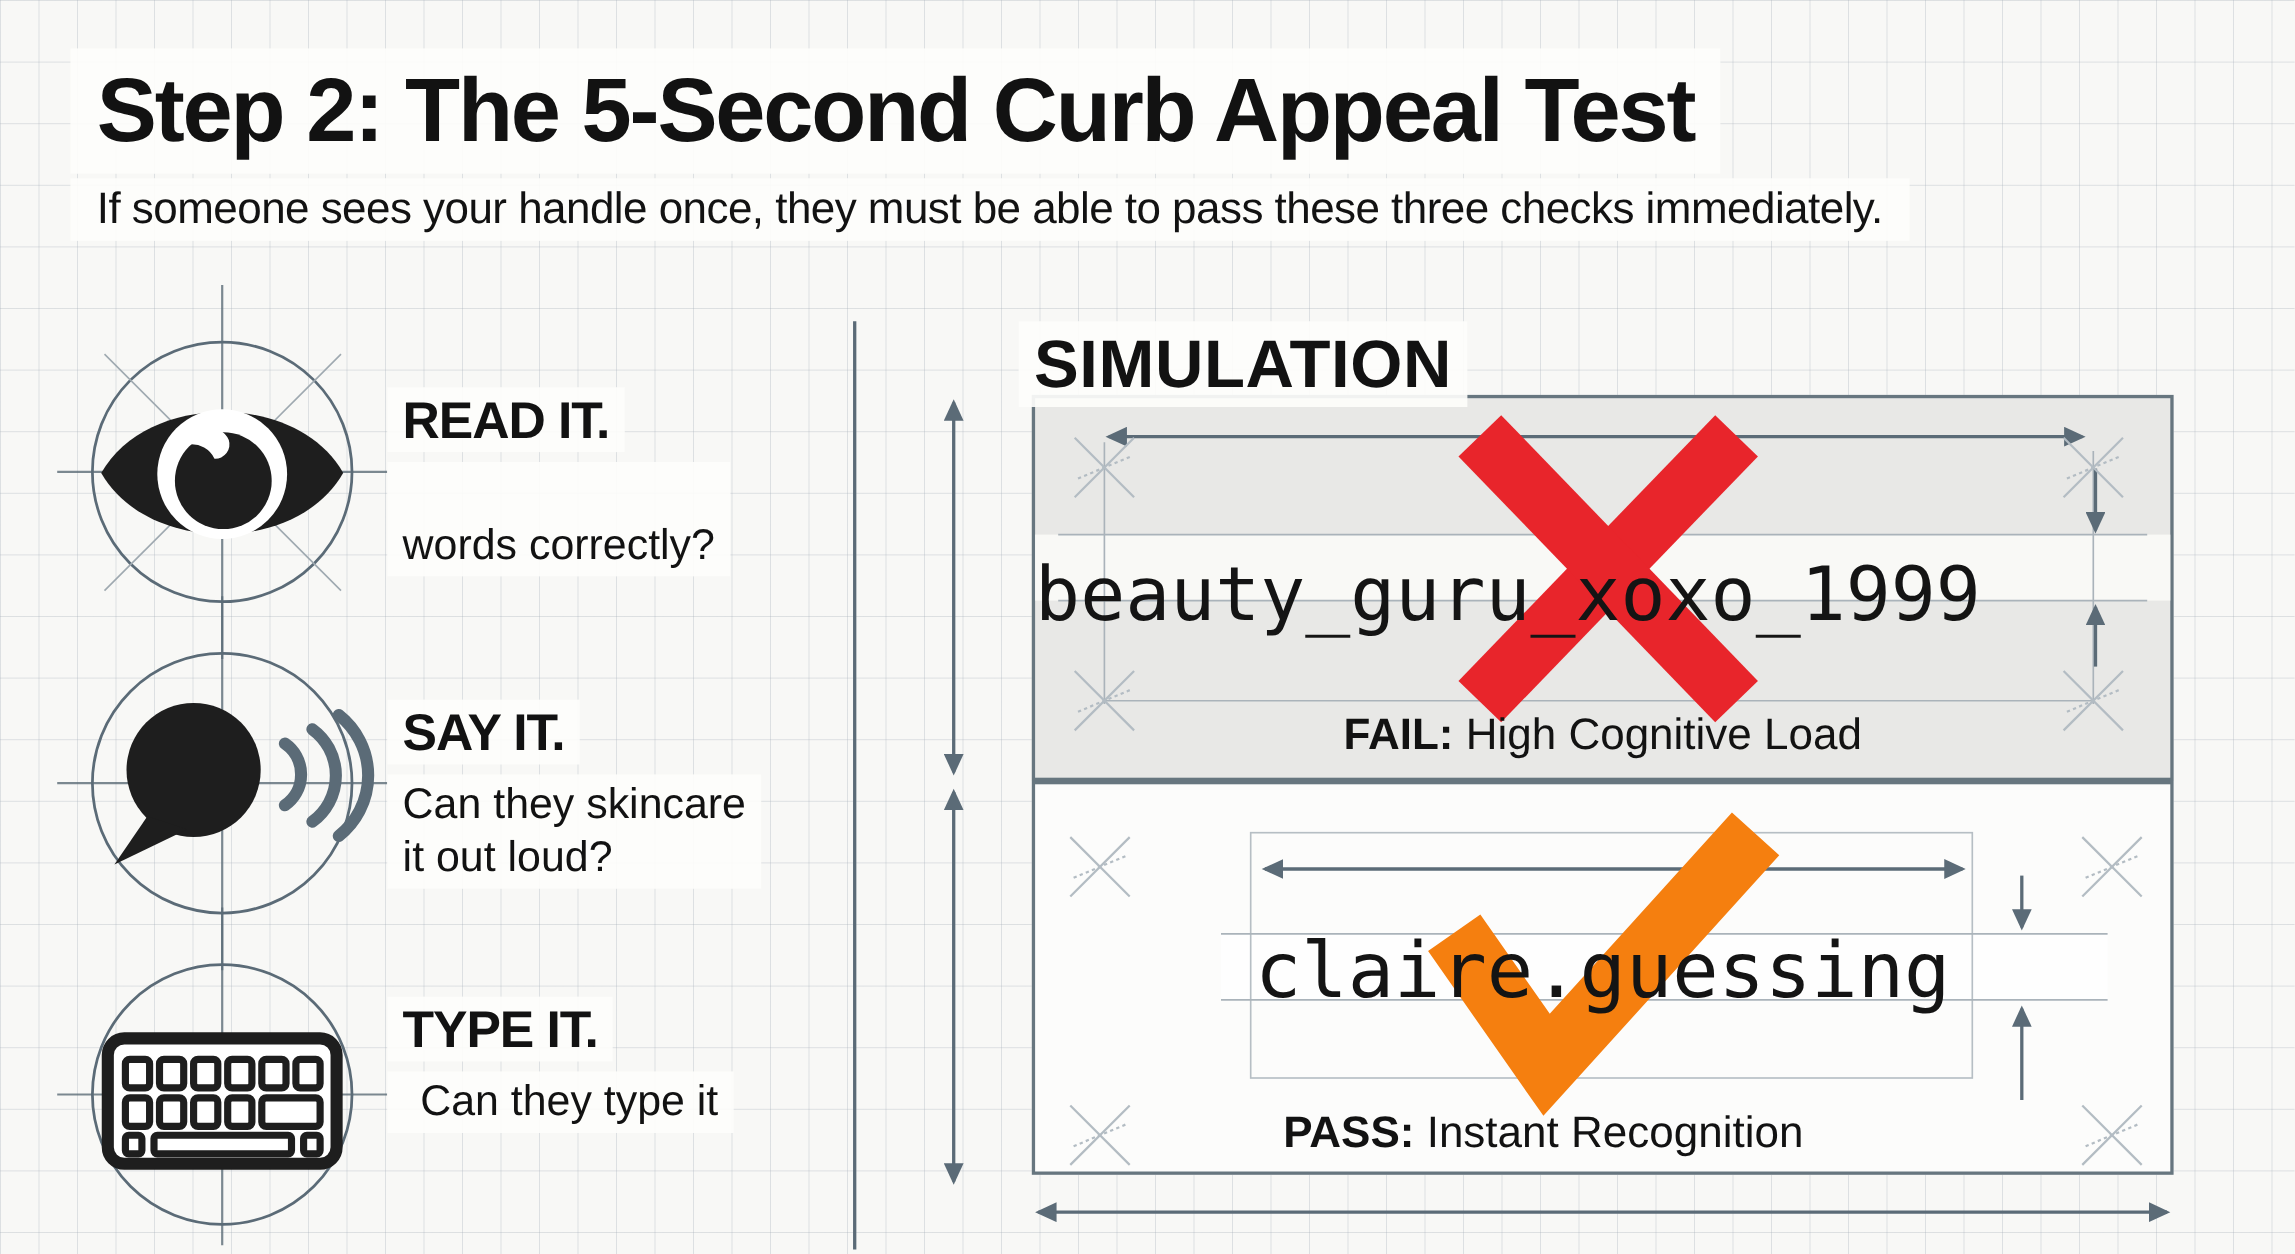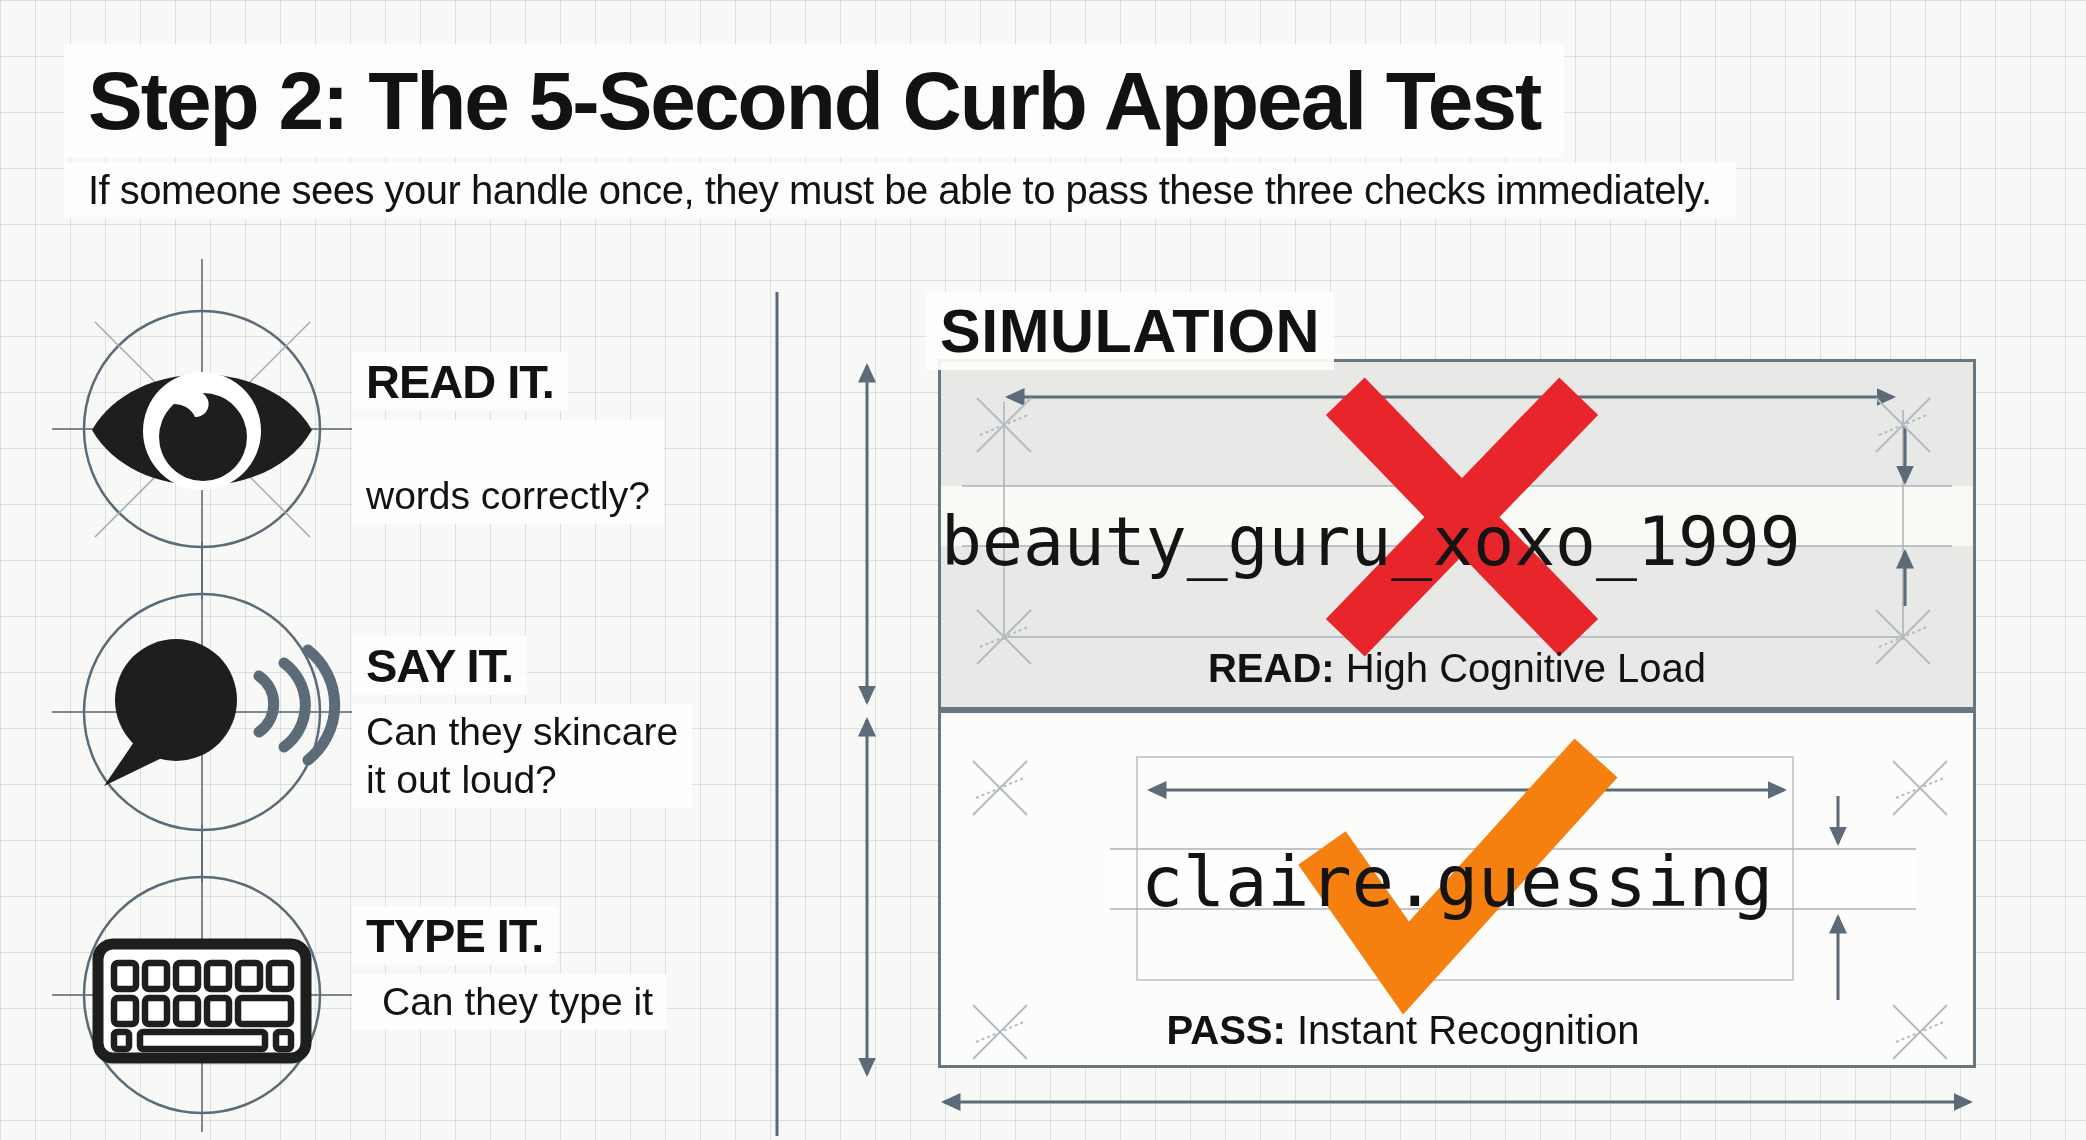--- a/index.html
+++ b/index.html
@@ -68,21 +68,21 @@
 <div class="abs strip sim-label">SIMULATION</div>
 
 <div class="box fail-box"></div>
 <div class="box pass-box"></div>
 <div class="band fail-band"></div>
 <div class="band pass-band"></div>
 
 <div class="handle fail-handle">beauty_guru_xoxo_1999</div>
 <div class="handle pass-handle">claire.guessing</div>
 
-<div class="verdict fail-verdict"><b>READ:</b><span> High Cognitive Load</span></div>
+<div class="verdict fail-verdict"><b>FAIL:</b><span> High Cognitive Load</span></div>
 <div class="verdict pass-verdict"><b>PASS:</b><span> Instant Recognition</span></div>
 
 <svg class="overlay" width="2086" height="1140" viewBox="0 0 2086 1140">
   <defs>
     <marker id="ah" markerWidth="7" markerHeight="6" refX="5.5" refY="3" orient="auto-start-reverse">
       <path d="M0,0 L6.5,3 L0,6 Z" fill="#5b6b77"></path>
     </marker>
     <g id="cmark" stroke="#b3bcc3" stroke-width="2" fill="none">
       <line x1="-27" y1="-27" x2="27" y2="27"></line>
       <line x1="27" y1="-27" x2="-27" y2="27"></line>

